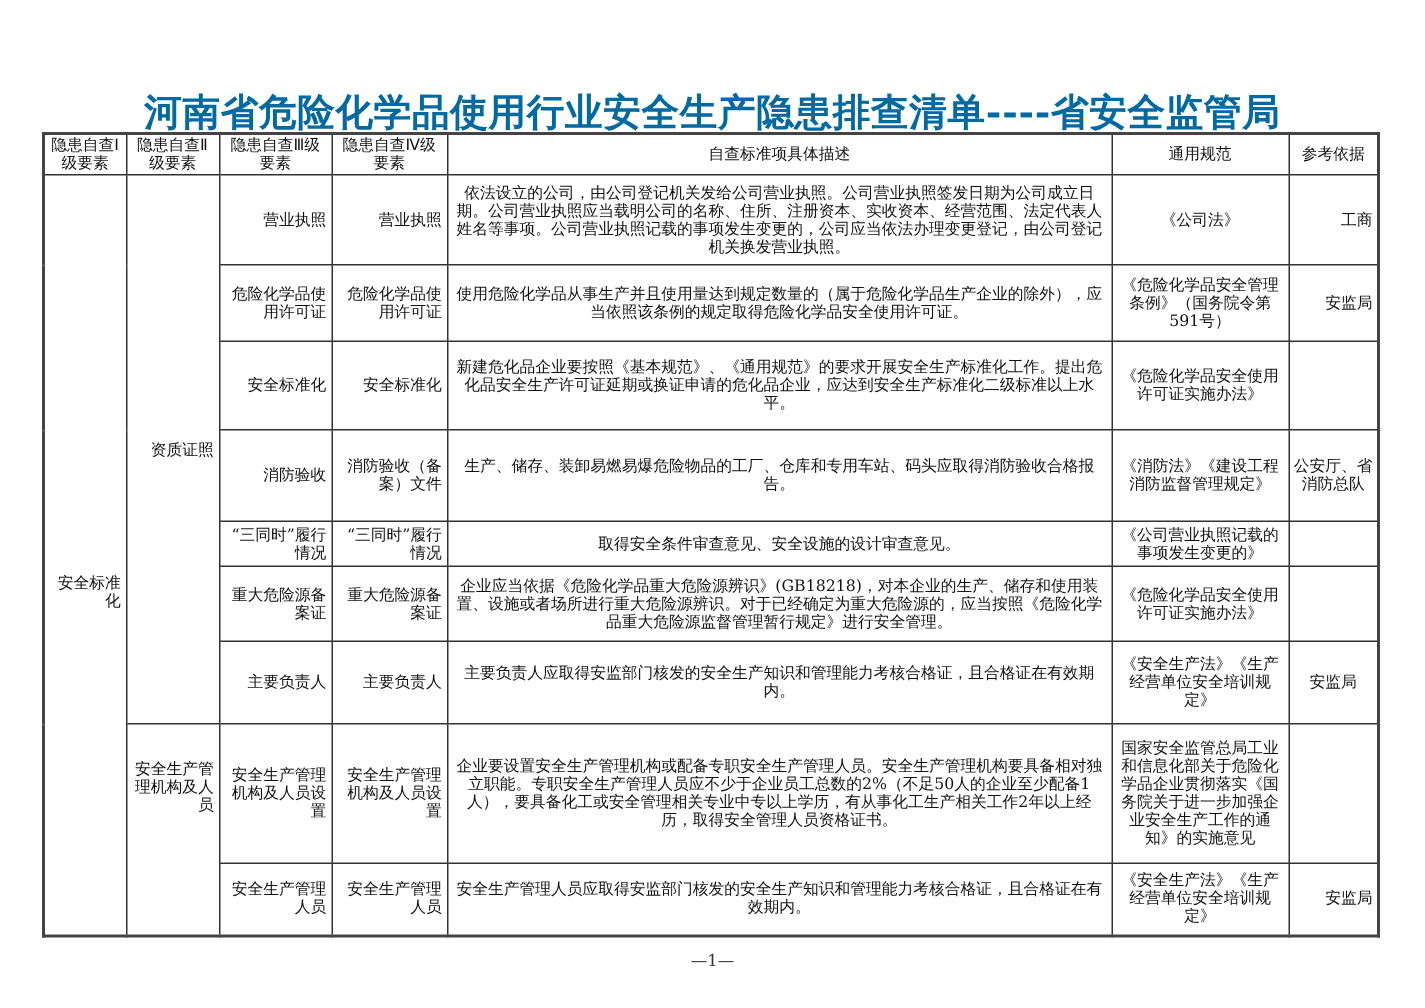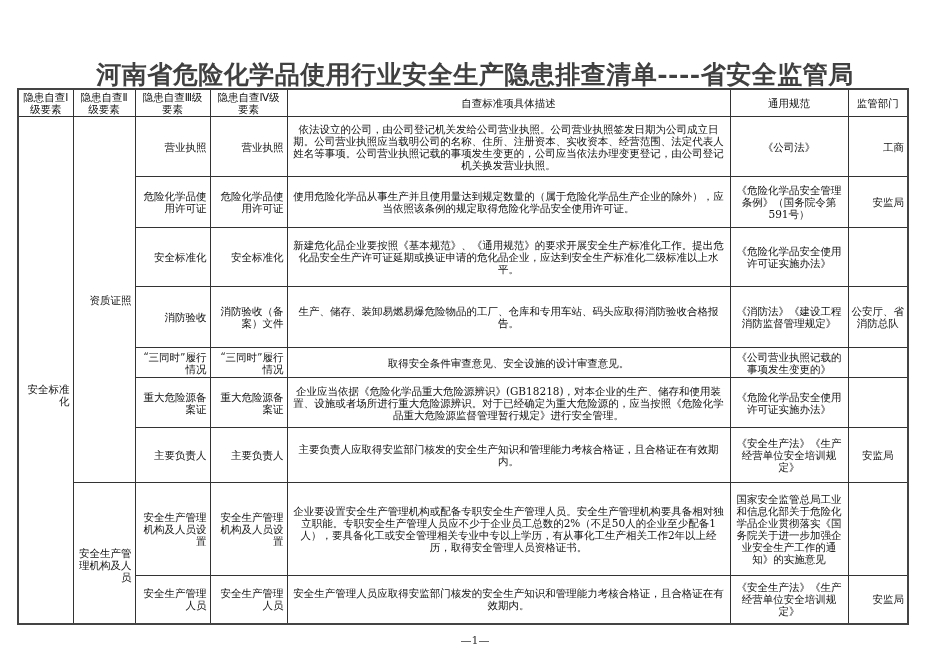--- a/index.html
+++ b/index.html
@@ -1,21 +1,21 @@
 <!DOCTYPE html>
 <html><head>
 <meta charset="utf-8">
 <style>
   html, body { margin: 0; padding: 0; background: #ffffff; }
   body { width: 950px; height: 672px; position: relative; overflow: hidden;
          font-family: "DejaVu Serif", "Liberation Serif", serif; color: #111; }
   .title { position: absolute; left: 0; top: 58px; width: 950px; text-align: center;
            font-size: 25px; font-weight: bold; letter-spacing: 0.5px;
-           font-family: "DejaVu Serif", serif; color: #404040; }
-  table.grid { position: absolute; left: 17px; top: 88px; border-collapse: collapse;
+           font-family: "DejaVu Serif", serif; color: #0369a1; }
+  table.grid { position: absolute; left: 28px; top: 88px; border-collapse: collapse;
                table-layout: fixed; width: 890px; }
   table.grid td, table.grid th { border: 1px solid #333; padding: 1px 3px; vertical-align: middle;
                font-size: 10.5px; line-height: 12px; font-weight: normal; overflow: hidden; }
   table.grid th { font-family: "DejaVu Sans", sans-serif; font-size: 10.5px; text-align: center; }
   table.grid { border: 2px solid #444; }
   .c { text-align: right; }
   .l { text-align: center; }
   .footer { position: absolute; left: 0; width: 950px; top: 634px; text-align: center;
             font-size: 11px; color: #333; }
 </style>
@@ -35,21 +35,21 @@
       <col style="width:60px">
   </colgroup>
   <tbody>
       <tr style="height:25px">
     <th>隐患自查Ⅰ级要素</th>
     <th>隐患自查Ⅱ级要素</th>
     <th>隐患自查Ⅲ级要素</th>
     <th>隐患自查Ⅳ级要素</th>
     <th>自查标准项具体描述</th>
     <th>通用规范</th>
-    <th>监管部门</th>
+    <th>参考依据</th>
   </tr>
 
   <tr style="height:60px">
     <td rowspan="9" class="c" style="vertical-align:top;padding-top:266px">安全标准化</td>
     <td rowspan="7" class="c">资质证照</td>
     <td class="c">营业执照</td>
     <td class="c">营业执照</td>
     <td class="l">依法设立的公司，由公司登记机关发给公司营业执照。公司营业执照签发日期为公司成立日期。公司营业执照应当载明公司的名称、住所、注册资本、实收资本、经营范围、法定代表人姓名等事项。公司营业执照记载的事项发生变更的，公司应当依法办理变更登记，由公司登记机关换发营业执照。</td>
     <td class="l">《公司法》</td>
     <td class="c">工商</td>
@@ -90,21 +90,21 @@
     <td class="c"></td>
   </tr>
   <tr style="height:55px">
     <td class="c">主要负责人</td>
     <td class="c">主要负责人</td>
     <td class="l">主要负责人应取得安监部门核发的安全生产知识和管理能力考核合格证，且合格证在有效期内。</td>
     <td class="l">《安全生产法》《生产经营单位安全培训规定》</td>
     <td class="l">安监局</td>
   </tr>
   <tr style="height:93px">
-    <td rowspan="2" class="c" style="vertical-align:top;padding-top:64px">安全生产管理机构及人员</td>
+    <td rowspan="2" class="c" style="vertical-align:top;padding-top:24px">安全生产管理机构及人员</td>
     <td class="c">安全生产管理机构及人员设置</td>
     <td class="c">安全生产管理机构及人员设置</td>
     <td class="l">企业要设置安全生产管理机构或配备专职安全生产管理人员。安全生产管理机构要具备相对独立职能。专职安全生产管理人员应不少于企业员工总数的2%（不足50人的企业至少配备1人），要具备化工或安全管理相关专业中专以上学历，有从事化工生产相关工作2年以上经历，取得安全管理人员资格证书。</td>
     <td class="l">国家安全监管总局工业和信息化部关于危险化学品企业贯彻落实《国务院关于进一步加强企业安全生产工作的通知》的实施意见</td>
     <td class="c"></td>
   </tr>
   <tr style="height:48px">
     <td class="c">安全生产管理人员</td>
     <td class="c">安全生产管理人员</td>
     <td class="l">安全生产管理人员应取得安监部门核发的安全生产知识和管理能力考核合格证，且合格证在有效期内。</td>

